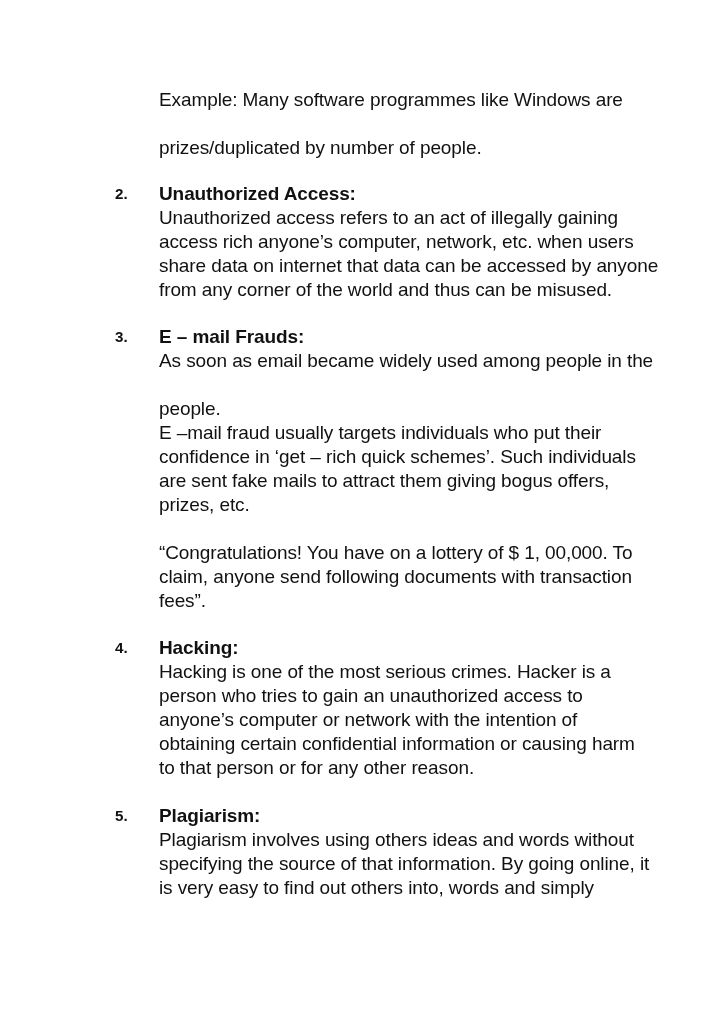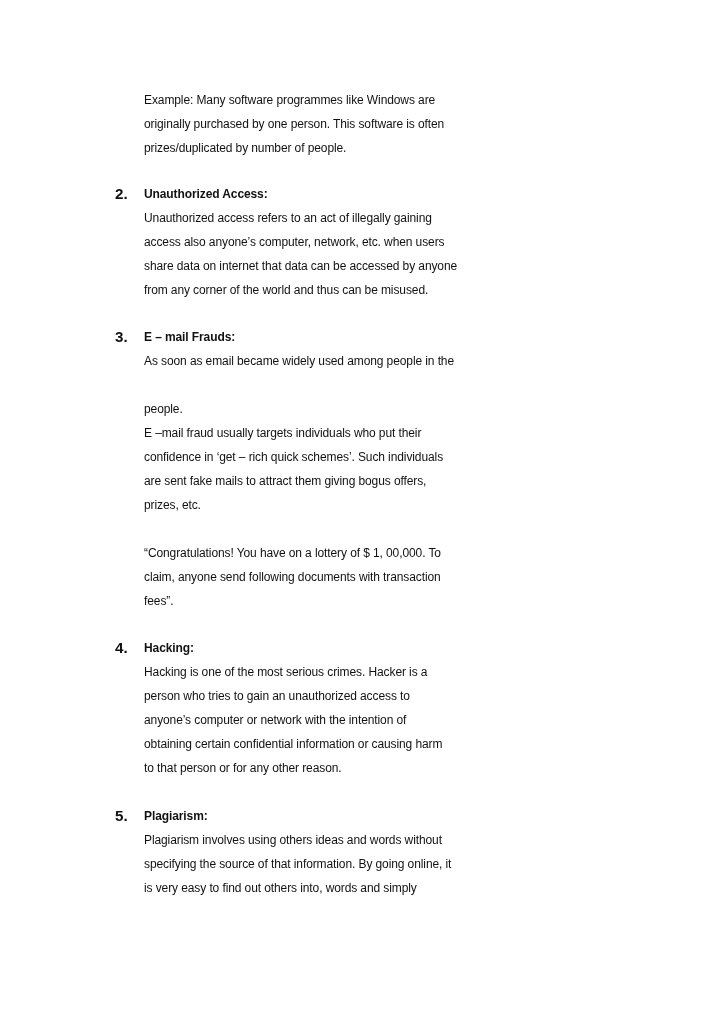--- a/index.html
+++ b/index.html
@@ -4,48 +4,47 @@
   <style>
     html, body { margin: 0; padding: 0; background: #ffffff; }
     body {
       width: 724px; height: 1024px; position: relative; overflow: hidden;
       font-family: "Liberation Sans", sans-serif;
       color: #111111;
     }
     .page { position: absolute; left: 0; top: 0; width: 724px; height: 1024px; }
     .line {
       position: absolute;
-      left: 144px;
-      font-size: 12px;
+      left: 159px;
+      font-size: 19px;
       line-height: 24px;
       white-space: nowrap;
       letter-spacing: -0.1px;
     }
     .num {
       position: absolute;
       left: 115px;
       font-size: 15.2px;
       line-height: 24px;
       font-weight: bold;
     }
     .heading { font-weight: bold; }
   </style>
 </head>
 <body>
 
 <div class="page">
 
   <div class="line" style="top:88px">Example: Many software programmes like Windows are</div>
-  <div class="line" style="top:112px">originally purchased by one person. This software is often</div>
   <div class="line" style="top:136px">prizes/duplicated by number of people.</div>
 
   <div class="num" style="top:182px">2.</div>
   <div class="line heading" style="top:182px">Unauthorized Access:</div>
   <div class="line" style="top:206px">Unauthorized access refers to an act of illegally gaining</div>
-  <div class="line" style="top:230px">access also anyone’s computer, network, etc. when users</div>
+  <div class="line" style="top:230px">access rich anyone’s computer, network, etc. when users</div>
   <div class="line" style="top:254px">share data on internet that data can be accessed by anyone</div>
   <div class="line" style="top:278px">from any corner of the world and thus can be misused.</div>
 
   <div class="num" style="top:325px">3.</div>
   <div class="line heading" style="top:325px">E – mail Frauds:</div>
   <div class="line" style="top:349px">As soon as email became widely used among people in the</div>
   <div class="line" style="top:397px">people.</div>
   <div class="line" style="top:421px">E –mail fraud usually targets individuals who put their</div>
   <div class="line" style="top:445px">confidence in ‘get – rich quick schemes’. Such individuals</div>
   <div class="line" style="top:469px">are sent fake mails to attract them giving bogus offers,</div>

